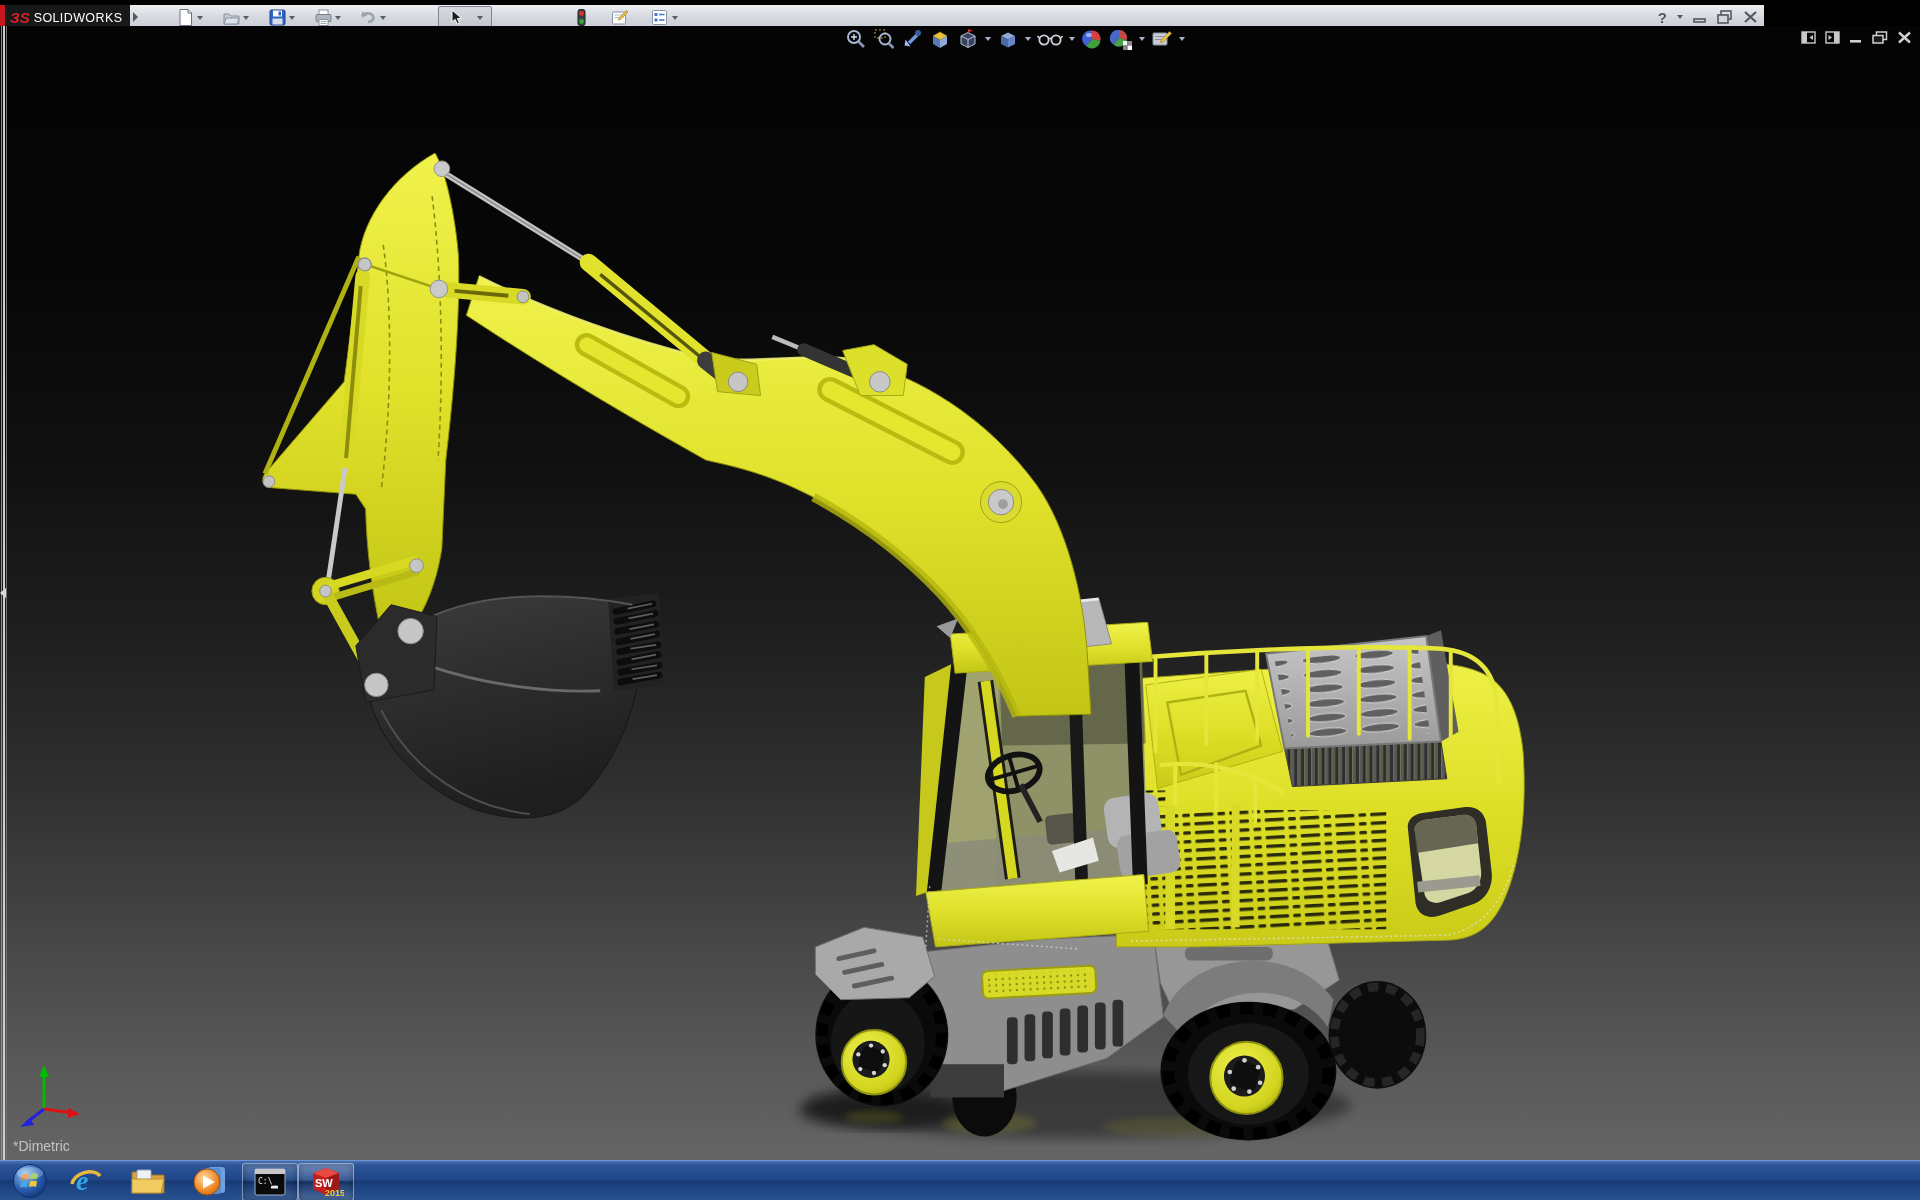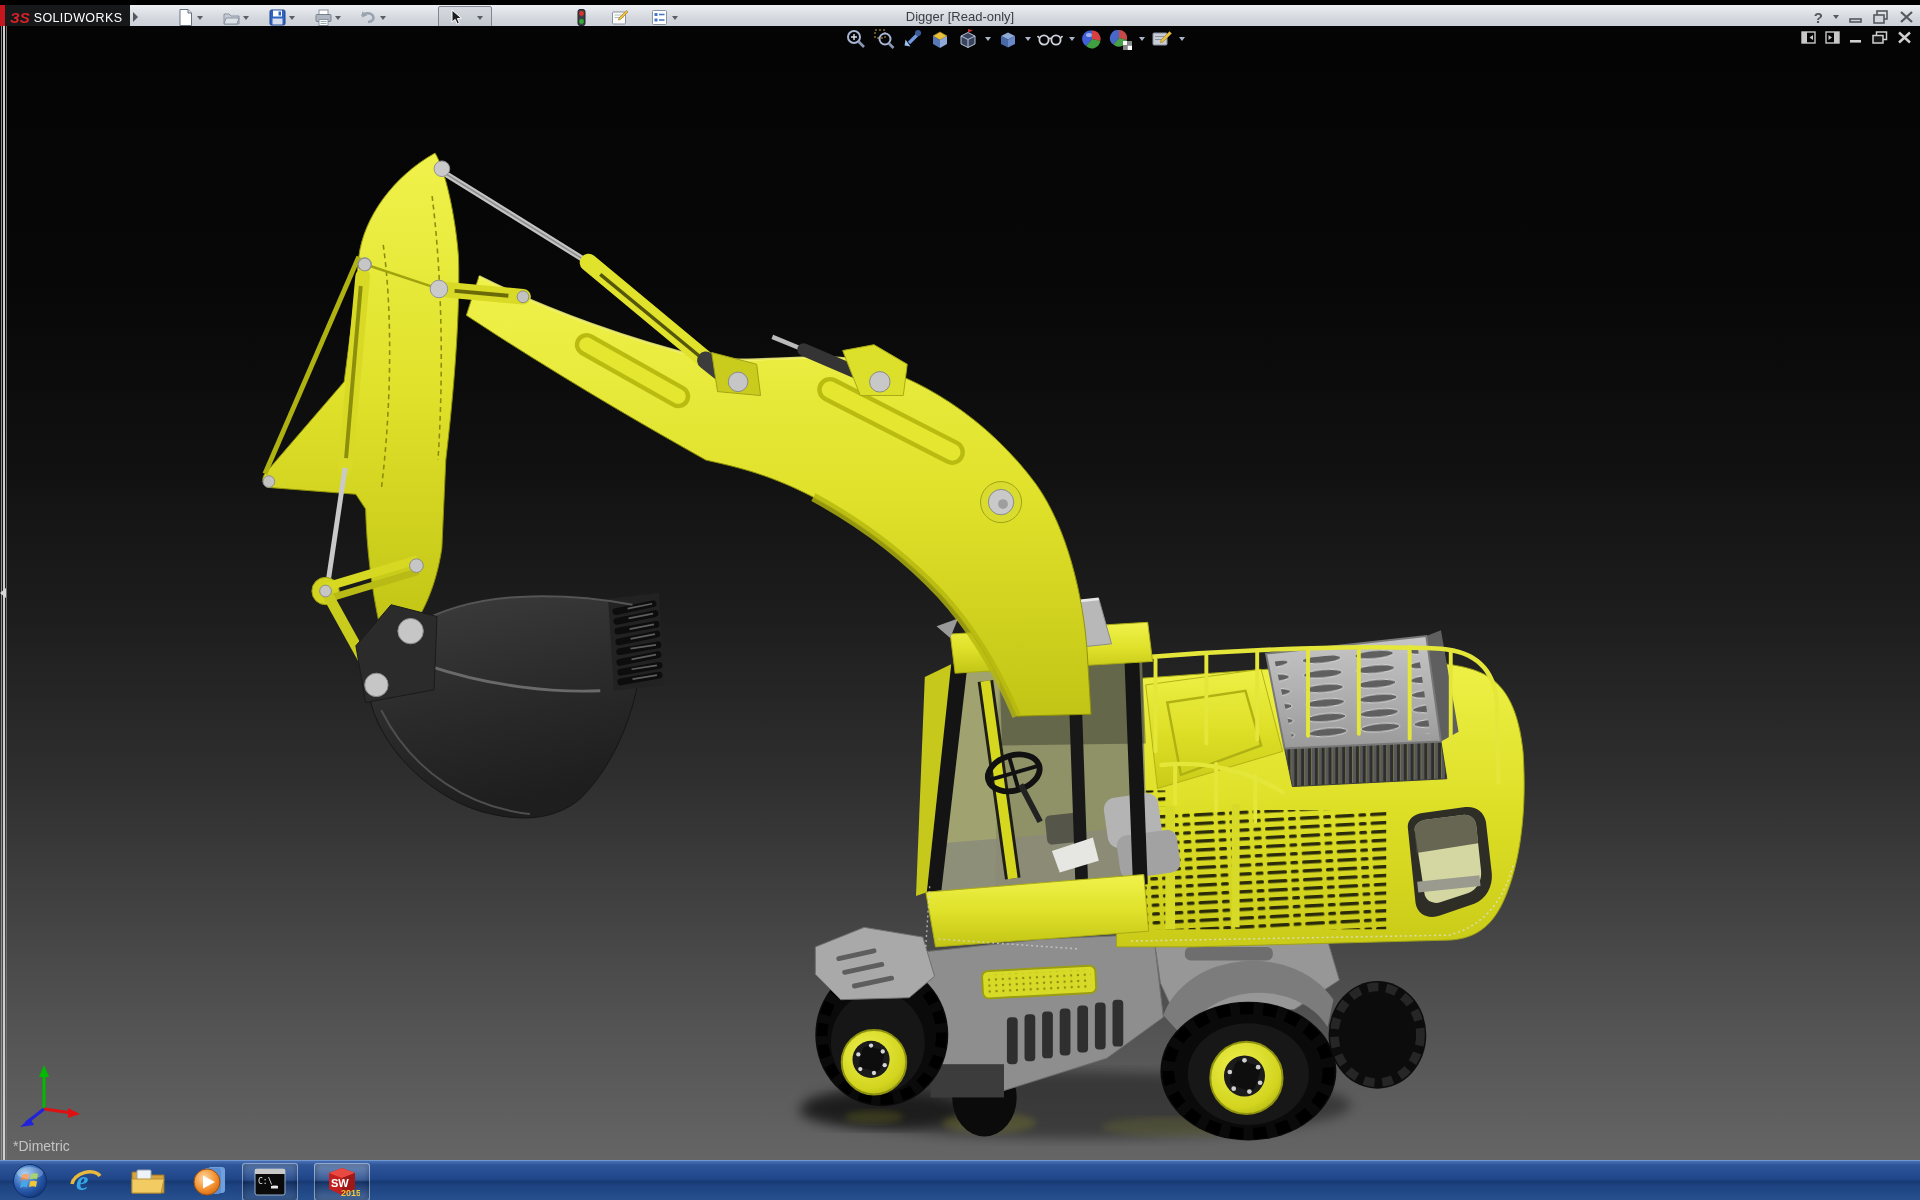--- a/index.html
+++ b/index.html
@@ -1,17 +1,17 @@
 <!DOCTYPE html>
 <html><head>
 <meta charset="utf-8">
 <style>
   html,body{margin:0;padding:0;width:1920px;height:1200px;overflow:hidden;
     font-family:"Liberation Sans",sans-serif;background:#000;}
-  .titlebar{position:absolute;left:0;top:5px;width:1920px;height:25px;
+  .titlebar{position:absolute;left:0;top:5px;width:1764px;height:25px;
     background:linear-gradient(#eceef2,#d3d7dd 55%,#c9cdd4);border-bottom:1px solid #989ca3;}
   .brandband{position:absolute;left:0;top:0;width:130px;height:25px;background:#17181a;display:flex;align-items:center;}
   .brandred{position:absolute;left:0;top:0;width:5px;height:25px;background:#c4161c;}
   .brandmark{color:#d62229;font-weight:bold;font-style:italic;font-size:15px;margin-left:10px;}
   .brandtext{color:#fff;font-weight:normal;font-size:12.5px;letter-spacing:.4px;margin-left:4px;}
   .tb-expander{position:absolute;left:133px;top:7px;width:0;height:0;border-left:5px solid #55585e;border-top:5px solid transparent;border-bottom:5px solid transparent;}
   .tbicon{position:absolute;top:3px;width:19px;height:19px;}
   .dd{position:absolute;top:11px;width:0;height:0;border-top:4px solid #5a5e66;border-left:3.5px solid transparent;border-right:3.5px solid transparent;}
   .selbox{position:absolute;left:438px;top:1px;width:52px;height:22px;border:1px solid #7f8692;background:linear-gradient(#d6dae0,#bfc4cc);border-radius:2px;}
   .wintitle{position:absolute;left:0;right:0;top:4px;text-align:center;font-size:13px;color:#3a3d42;}
@@ -101,21 +101,20 @@
 
   <svg class="tbicon" style="left:650px" viewBox="0 0 19 19">
     <rect x="2.5" y="2.5" width="14" height="14" rx="1" fill="#fff" stroke="#8a93a0"></rect>
     <rect x="4.5" y="5" width="3" height="3" fill="#4878c8"></rect>
     <rect x="4.5" y="10.5" width="3" height="3" fill="#4878c8"></rect>
     <line x1="9" y1="6.5" x2="14.5" y2="6.5" stroke="#4878c8" stroke-width="1.6"></line>
     <line x1="9" y1="12" x2="14.5" y2="12" stroke="#4878c8" stroke-width="1.6"></line>
   </svg>
   <div class="dd" style="left:672px"></div>
 
-  <div class="wintitle">Digger [Read-only]</div>
 
   <div class="tbarea">
     <span style="font-size:15px;font-weight:bold;">?</span>
     <div class="dd" style="position:static;border-top-color:#55585e"></div>
     <svg width="14" height="12" viewBox="0 0 14 12">
         <rect x="1" y="8" width="11" height="3" fill="none" stroke="#55585e" stroke-width="1.6"></rect>
       </svg>
     <svg width="16" height="14" viewBox="0 0 16 14">
       <rect x="4" y="1" width="10" height="8" fill="none" stroke="#55585e" stroke-width="1.6"></rect>
       <rect x="1" y="5" width="10" height="8" fill="#d3d7dd" stroke="#55585e" stroke-width="1.6"></rect>
@@ -590,21 +589,21 @@
 
   <div class="tb-item tb-btn" style="left:242px;width:54px">
     <svg width="34" height="30" viewBox="0 0 34 30">
       <rect x="2" y="2" width="30" height="26" rx="2" fill="#0a0a0a" stroke="#9ab0cc"></rect>
       <rect x="2" y="2" width="30" height="5" fill="#c8c8c8"></rect>
       <text x="5" y="17" font-family="DejaVu Sans Mono, monospace" font-size="8" fill="#e8e8e8">C:\_</text>
       <rect x="18" y="19" width="7" height="2.5" fill="#e8e8e8"></rect>
     </svg>
   </div>
 
-  <div class="tb-item tb-btn" style="left:314px;width:54px;background:linear-gradient(rgba(255,255,255,.32),rgba(255,255,255,.12) 45%,rgba(0,0,0,.15) 50%,rgba(255,255,255,.18))">
+  <div class="tb-item tb-btn" style="left:298px;width:54px;background:linear-gradient(rgba(255,255,255,.32),rgba(255,255,255,.12) 45%,rgba(0,0,0,.15) 50%,rgba(255,255,255,.18))">
     <svg width="36" height="34" viewBox="0 0 36 34">
       <polygon points="5,8 18,3 31,8 31,24 18,30 5,24" fill="#c21f1f"></polygon>
       <polygon points="5,8 18,3 31,8 18,13" fill="#e84a42"></polygon>
       <polygon points="18,13 31,8 31,24 18,30" fill="#9e1a18"></polygon>
       <text x="7" y="22" font-family="Liberation Sans, sans-serif" font-weight="bold" font-size="11" fill="#ffffff">SW</text>
       <text x="17" y="31" font-family="Liberation Sans, sans-serif" font-weight="bold" font-size="9" fill="#f2c83a">2015</text>
     </svg>
   </div>
 
 </div>

